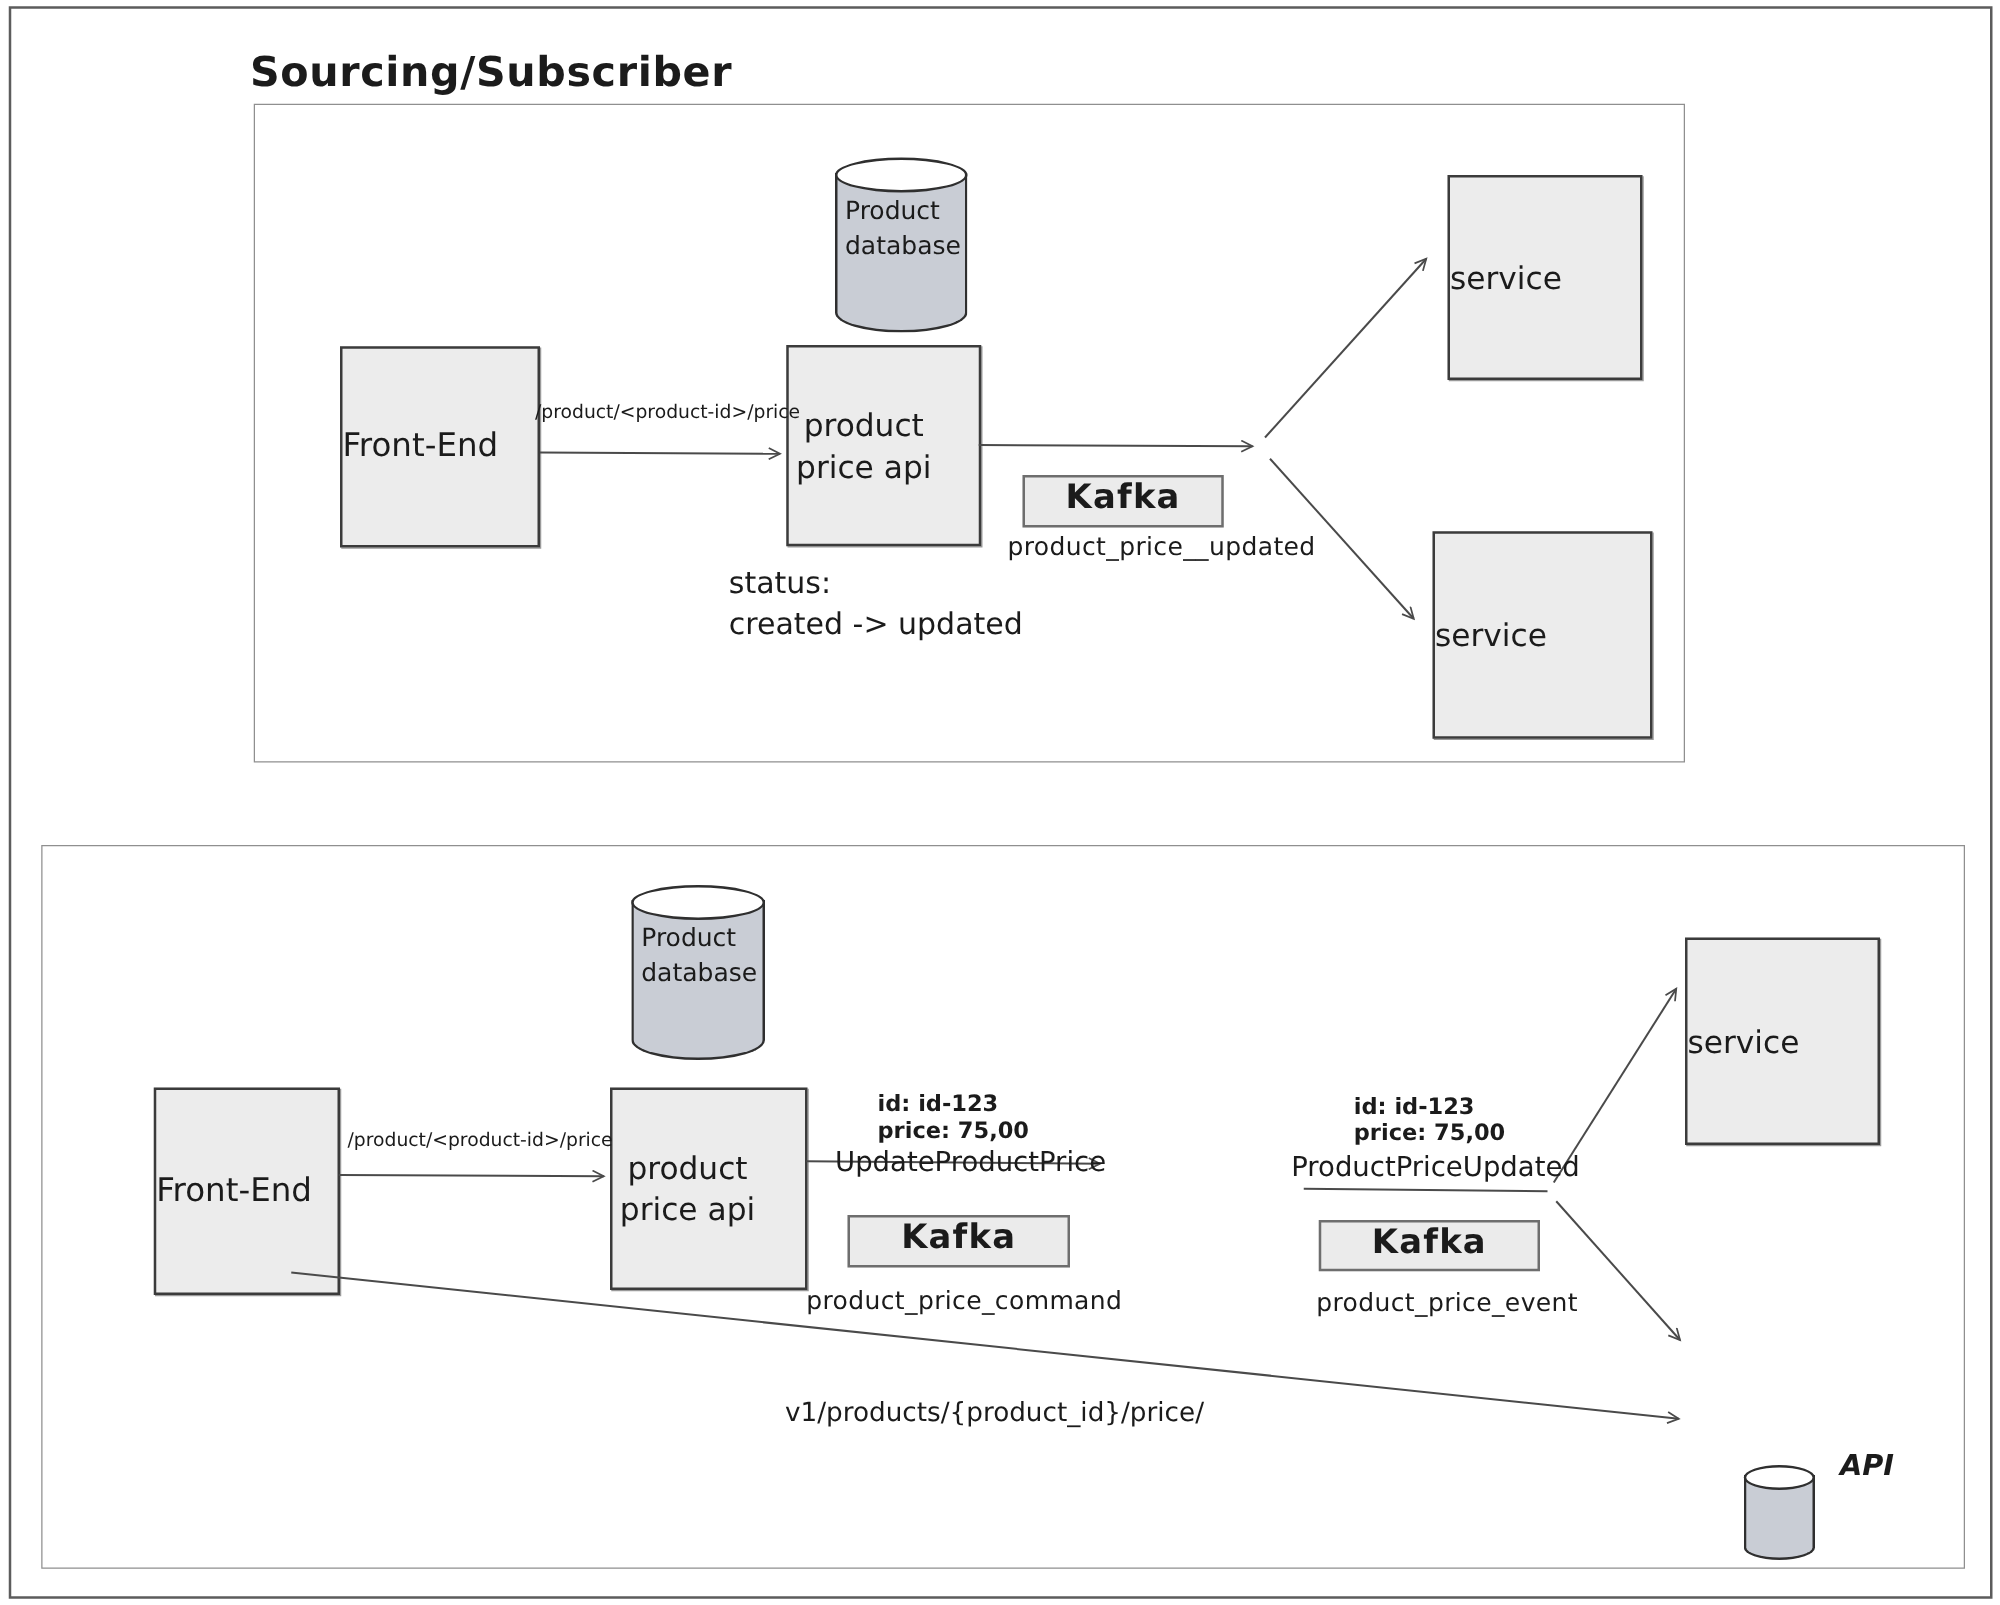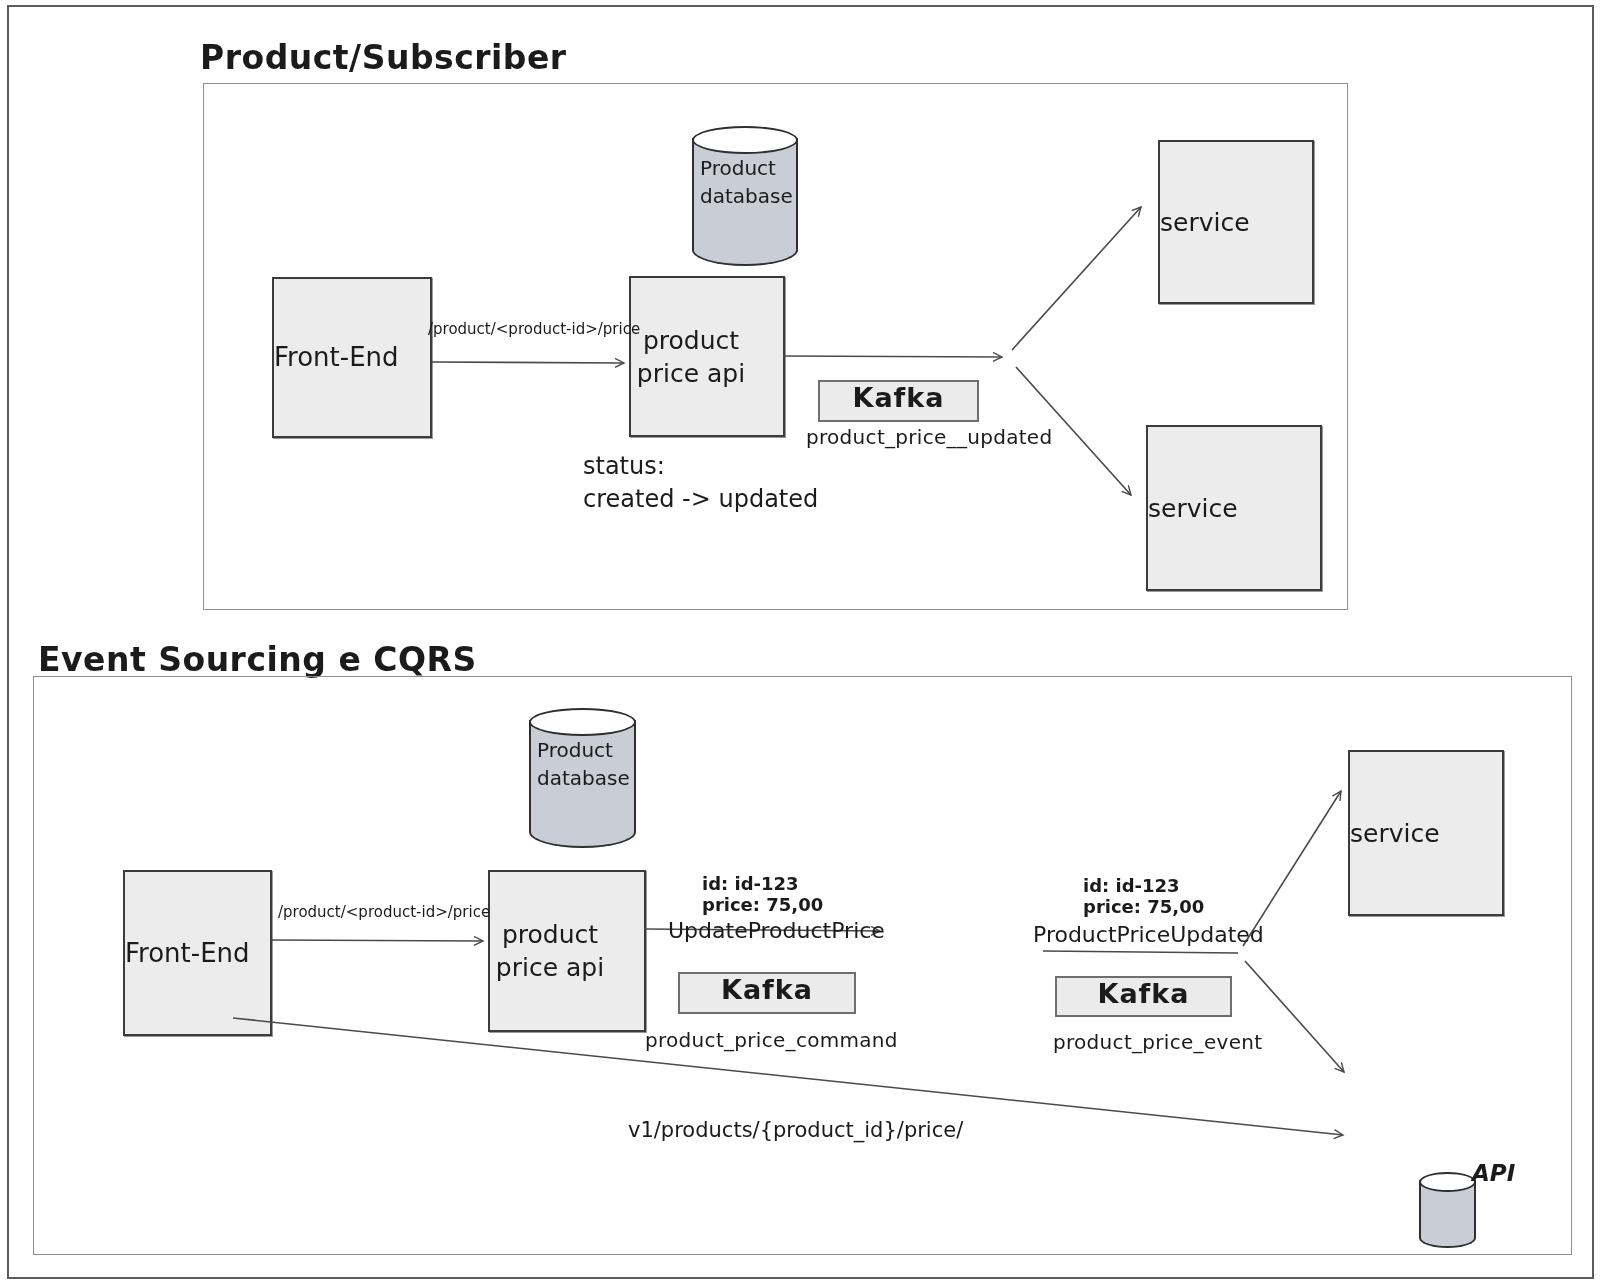--- a/index.html
+++ b/index.html
@@ -25,41 +25,41 @@
            font-size: 27px; font-weight: 600; letter-spacing: 1px; overflow: visible; }
 
   .edge-label { position: absolute; font-size: 15px; white-space: nowrap; }
   .topic-label { position: absolute; font-size: 20px; white-space: nowrap; letter-spacing: 0.3px; }
   .msg-label { position: absolute; font-size: 22px; white-space: nowrap; }
   .payload { position: absolute; font-size: 18px; line-height: 21px; font-weight: bold; }
   .status-text { position: absolute; font-size: 24px; line-height: 33px; }
   .rest-label { position: absolute; font-size: 21px; white-space: nowrap; }
   .api-label { position: absolute; font-size: 23px; font-style: italic; font-weight: 600; }
 
-  .cylinder { position: absolute; margin-left: 24px; }
+  .cylinder { position: absolute; }
   .cyl-top { position: absolute; left: 0; right: 0; top: 0; height: 24px;
              background: #ffffff; border: 2px solid #2f2f2f; border-radius: 50%; z-index: 2; }
   .cyl-body { position: absolute; left: 0; right: 0; top: 12px; bottom: 0;
               background: #c9cdd5; border: 2px solid #2f2f2f; border-top: none;
               border-radius: 0 0 50% 50% / 0 0 16px 16px; z-index: 1; }
   .cyl-label { position: absolute; z-index: 3; font-size: 20px; line-height: 28px;
                left: 8px; top: 28px; }
 
   svg.arrows { position: absolute; left: 0; top: 0; z-index: 4; pointer-events: none; }
   .node, .kafka, .cylinder { z-index: 3; }
   .edge-label, .topic-label, .msg-label, .payload, .status-text, .rest-label, .api-label { z-index: 5; }
 </style>
 </head>
 <body>
 
 <div id="canvas">
 
   <div class="page-border"></div>
 
-  <div class="section-title" style="left:200px; top:38px;">Product/Subscriber</div>
+  <div class="section-title" style="left:200px; top:38px;">Sourcing/Subscriber</div>
 
   <div class="container" style="left:203px; top:83px; width:1143px; height:525px;"></div>
 
   <div class="cylinder" style="left:668px; top:126px; width:106px; height:140px;">
     <div class="cyl-body"></div>
     <div class="cyl-top"></div>
     <div class="cyl-label">Product database</div>
   </div>
 
   <div class="node" style="left:272px; top:277px; width:156px; height:157px;">
@@ -84,21 +84,20 @@
   </div>
 
   <div class="node" style="left:1158px; top:140px; width:152px; height:160px;">
     <span>service</span>
   </div>
 
   <div class="node" style="left:1146px; top:425px; width:172px; height:162px;">
     <span>service</span>
   </div>
 
-  <div class="section-title" style="left:38px; top:640px;">Event Sourcing e CQRS</div>
 
   <div class="container" style="left:33px; top:676px; width:1537px; height:577px;"></div>
 
   <div class="cylinder" style="left:505px; top:708px; width:107px; height:140px;">
     <div class="cyl-body"></div>
     <div class="cyl-top"></div>
     <div class="cyl-label">Product database</div>
   </div>
 
   <div class="node" style="left:123px; top:870px; width:145px; height:162px;">

